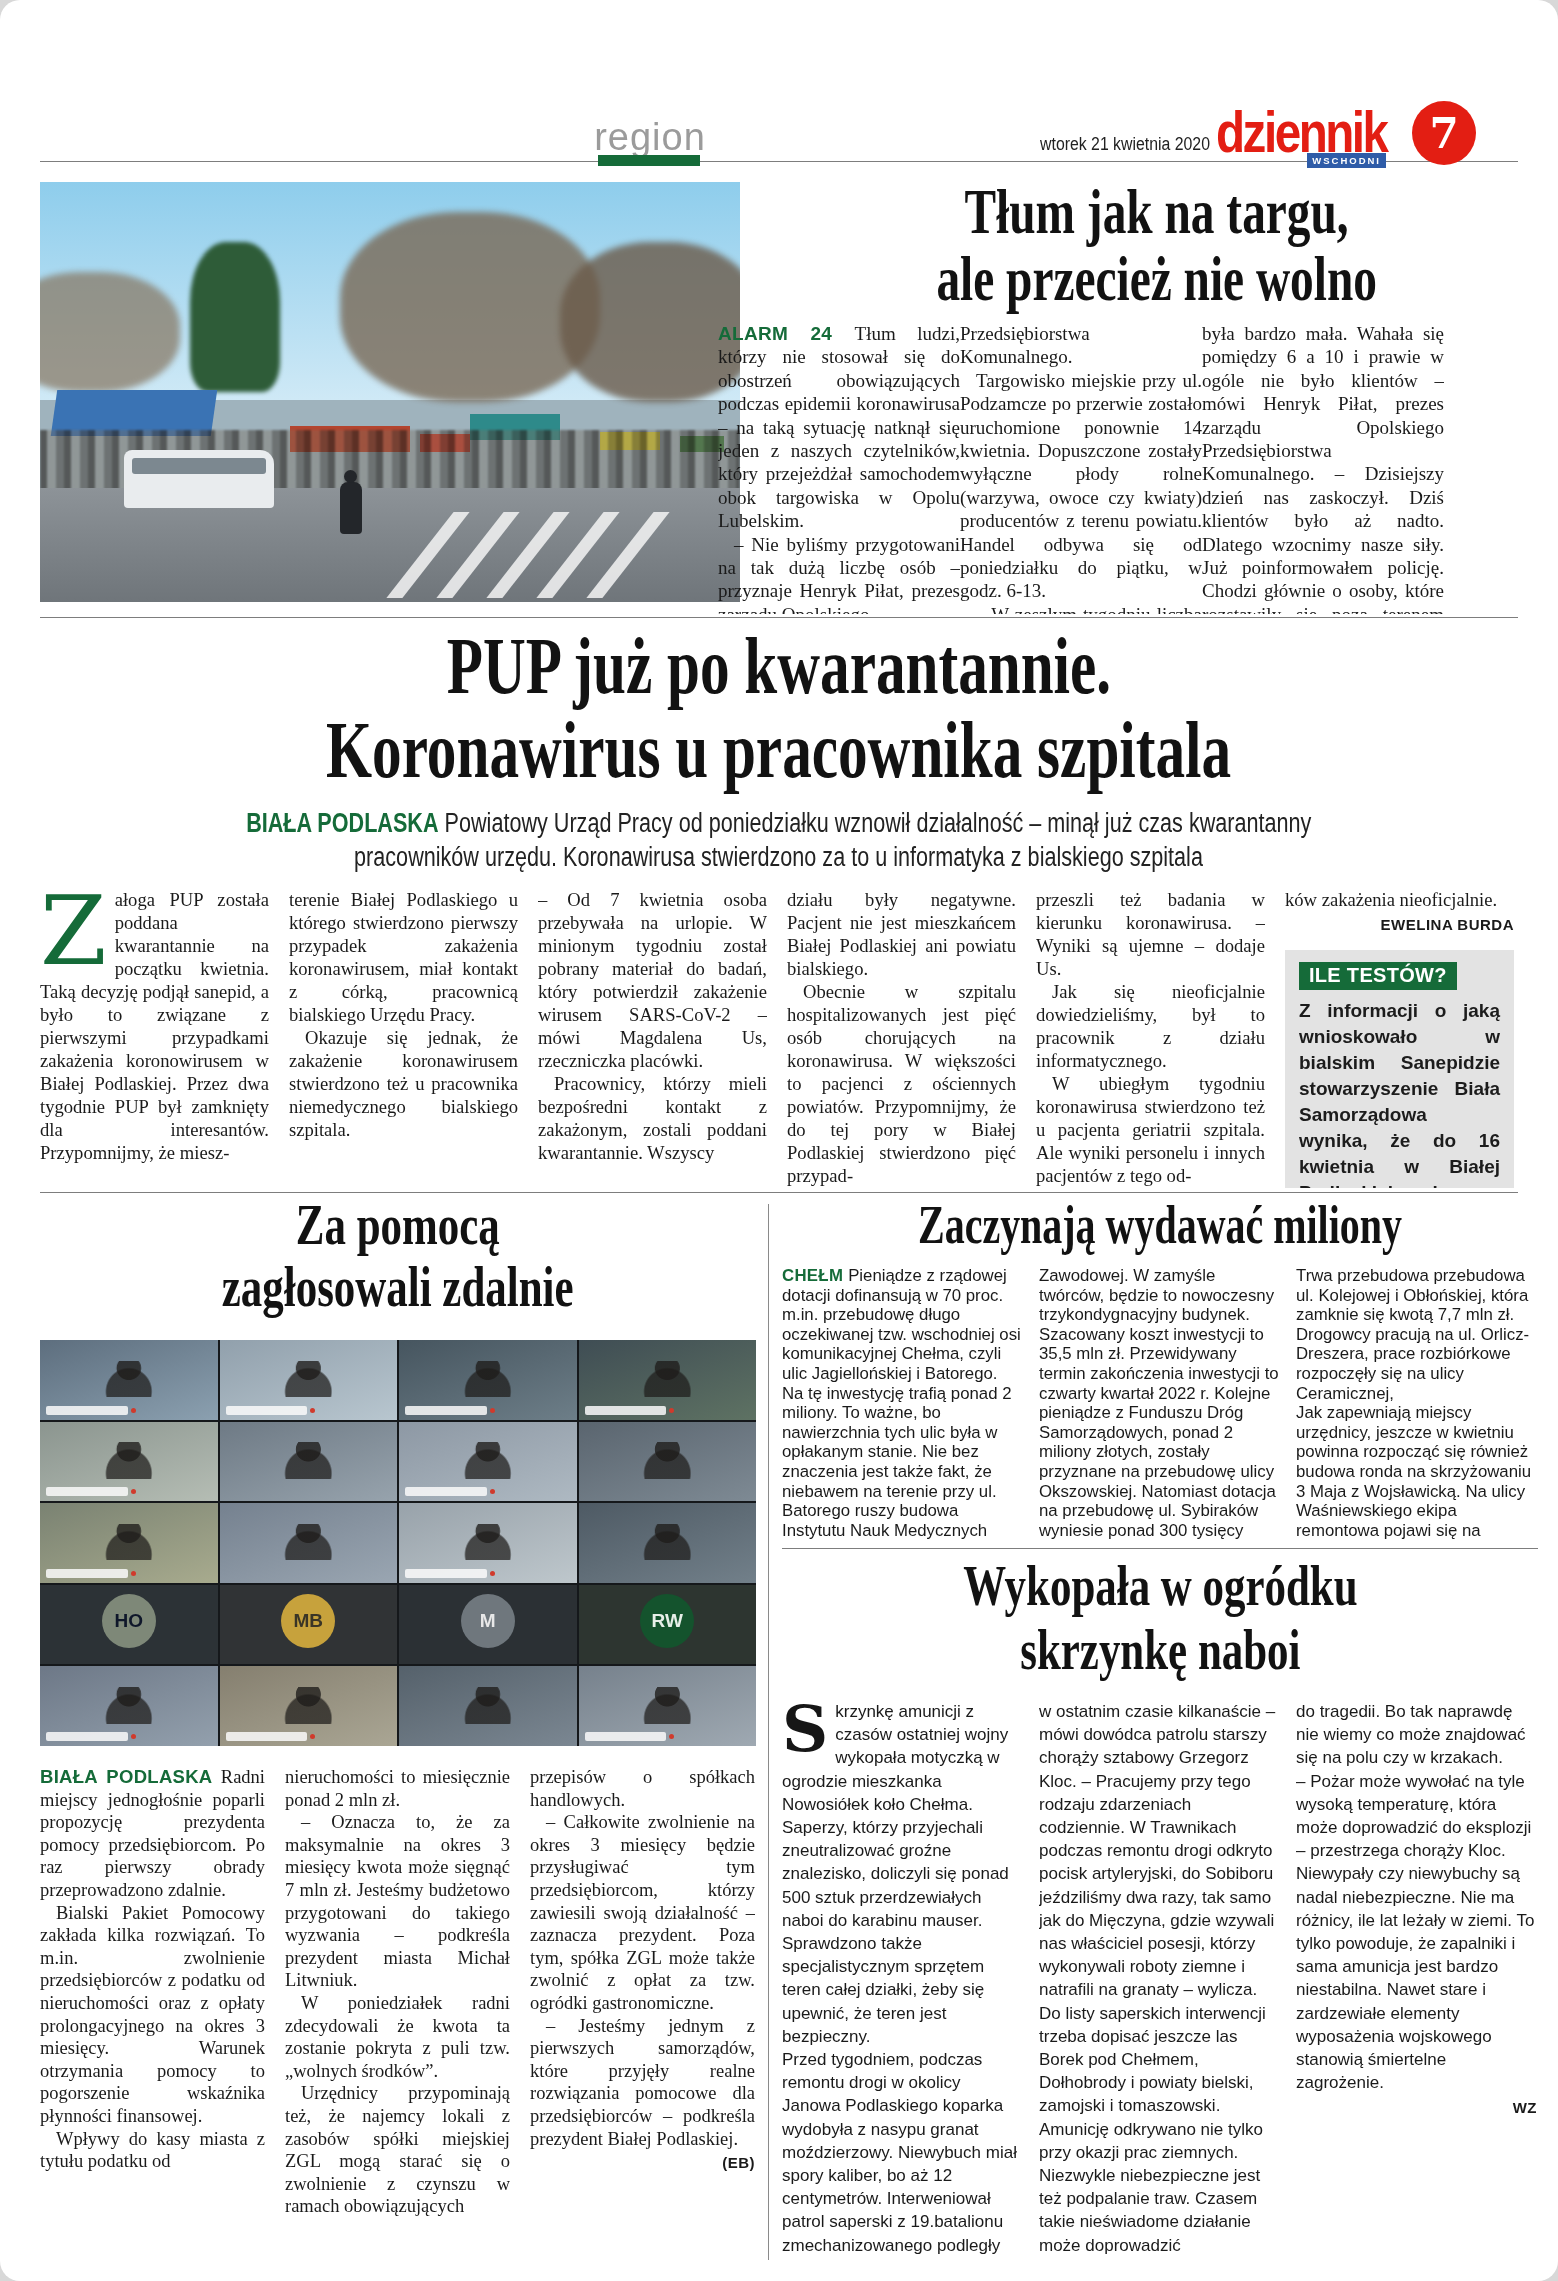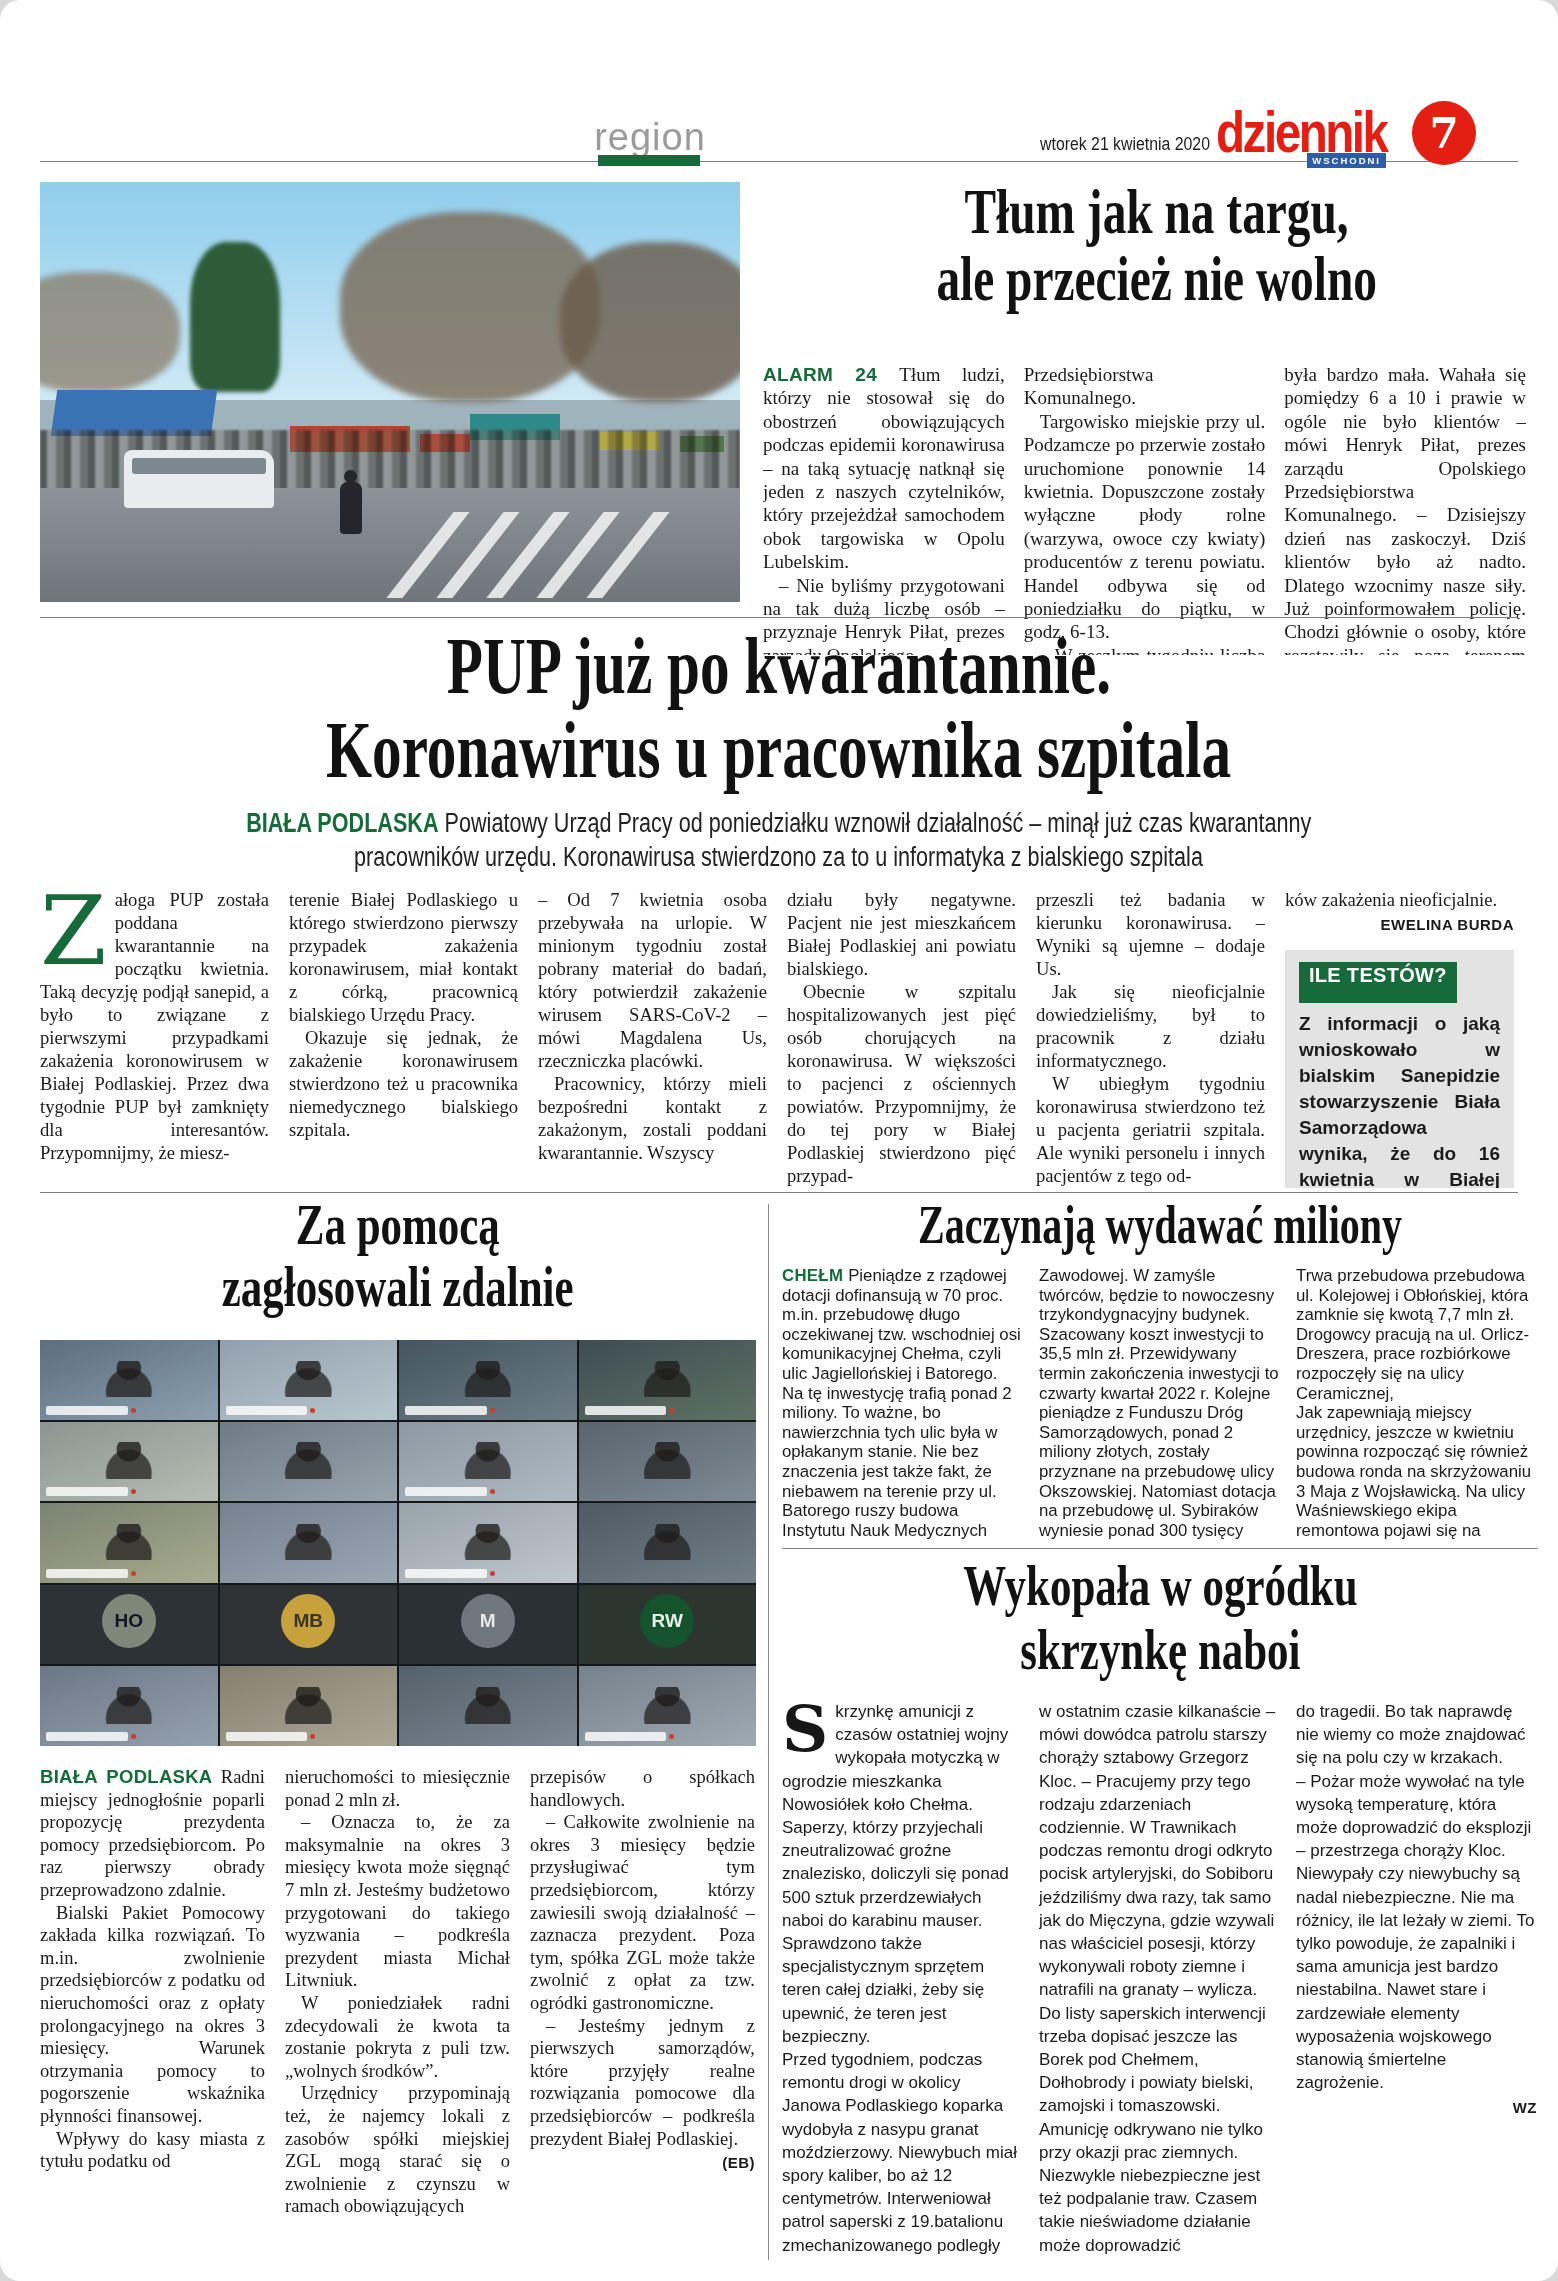--- a/index.html
+++ b/index.html
@@ -52,37 +52,37 @@
   .para{margin:0;}
   .serif .para + .para:not(.byline){text-indent:16px;}
   .byline{text-align:right;font-family:"Liberation Sans","DejaVu Sans",sans-serif;
      font-weight:bold;font-size:15px;letter-spacing:.5px;margin-top:2px;}
   .lead-in{font-family:"Liberation Sans","DejaVu Sans",sans-serif;font-weight:bold;
      color:#156b39;letter-spacing:.3px;}
   .dropcap{float:left;color:#156b39;font-family:"DejaVu Serif",serif;
      font-size:96px;line-height:74px;padding:6px 8px 0 0;}
   .dropcap.dark{color:#161616;font-size:64px;line-height:50px;font-weight:bold;padding:4px 7px 0 0;}
 
-  .top-cols{left:763px;top:322px;width:763px;height:292px;gap:19px;margin-top:41px;}
+  .top-cols{left:718px;top:322px;width:763px;height:292px;}
   .top-cols .col{width:242px;}
   .main-cols{left:40px;top:888px;width:1478px;height:300px;gap:20px;}
   .main-cols .col{width:229px;font-size:18.6px;line-height:23px;}
   .bl-cols{left:40px;top:1766px;width:716px;height:486px;gap:20px;}
   .bl-cols .col{width:225px;font-size:18.5px;line-height:22.6px;}
   .chelm-cols{left:782px;top:1266px;width:756px;height:276px;gap:16px;}
   .chelm-cols .col{width:241px;font-size:16.8px;line-height:19.6px;}
   .wyk-cols{left:782px;top:1700px;width:756px;height:560px;gap:16px;}
   .wyk-cols .col{width:241px;font-size:17px;line-height:23.2px;}
   .sans .lead-in{font-size:inherit;}
 
   
   .ile-box{margin-top:14px;background:#e3e3e3;padding:12px 14px 16px;
      font-family:"Liberation Sans","DejaVu Sans",sans-serif;}
   .ile-label{display:inline-block;background:#156b39;color:#fff;font-weight:bold;
-     font-size:20px;padding:2px 10px 16px;margin-bottom:8px;letter-spacing:.3px;}
+     font-size:20px;padding:2px 10px 3px;margin-bottom:8px;letter-spacing:.3px;}
   .ile-text{font-size:19px;line-height:26px;font-weight:bold;color:#1c1c1c;}
 
   
   .market{left:40px;top:182px;width:700px;height:420px;overflow:hidden;background:#9fb3bd;}
   .mk{position:absolute;}
   .mk-sky{left:0;top:0;width:100%;height:52%;background:linear-gradient(#8ecdec,#cfe9f6);}
   .mk-tree{border-radius:45%;filter:blur(3px);}
   .mk-conifer{left:150px;top:60px;width:90px;height:150px;background:#2e5c38;border-radius:40% 40% 20% 20%;filter:blur(2px);}
   .mk-canopy-blue{left:14px;top:208px;width:160px;height:46px;background:#3a73b4;transform:skewX(-8deg);}
   .mk-canopy-teal{left:430px;top:232px;width:90px;height:26px;background:#2e8a8a;}

